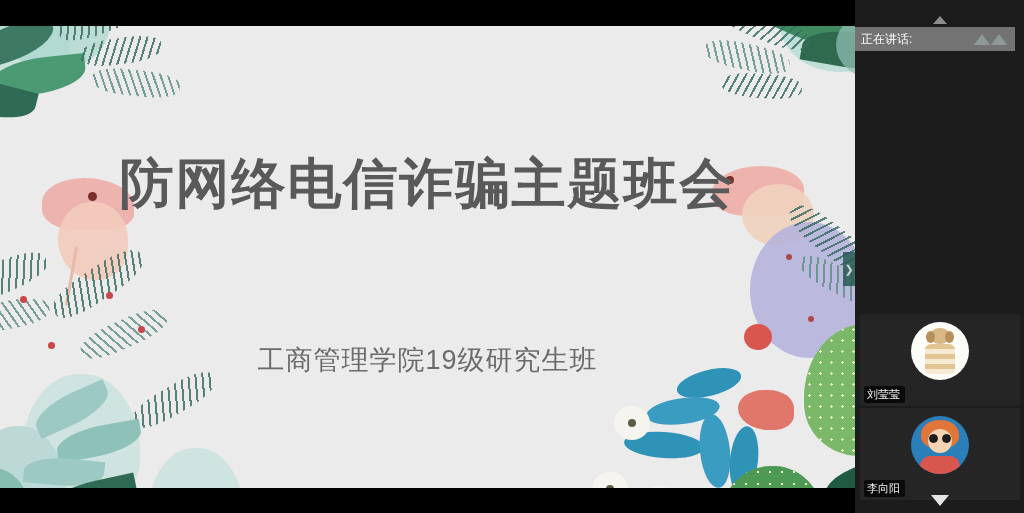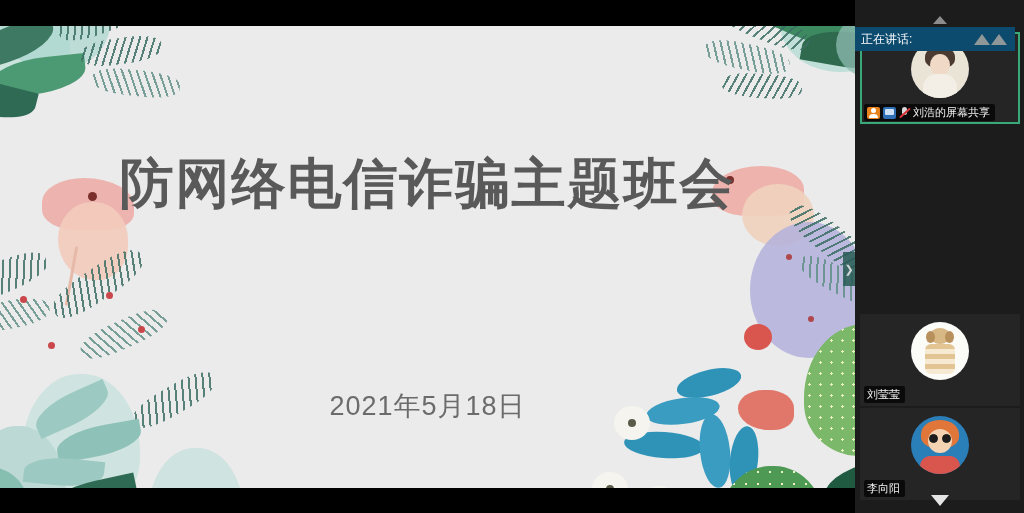--- a/index.html
+++ b/index.html
@@ -88,21 +88,21 @@
     position:absolute; left:0; top:492px; width:169px; height:16px;
     display:flex; align-items:center; justify-content:center; cursor:pointer;
   }
   #rail-scroll-down .tri {
     width:0;height:0;border-left:9px solid transparent;border-right:9px solid transparent;
     border-top:11px solid #e6e6e6;
   }
 
   #speaking-bar {
     position:absolute; left:0; top:27px; width:160px; height:24px;
-    background:#0c4a6e; color:#ffffff; font-size:12px;
+    background:#737373; color:#ffffff; font-size:12px;
     display:flex; align-items:center; padding-left:6px; z-index:6;
   }
   #speaking-bar .waves { margin-left:auto; margin-right:8px; display:flex; gap:1px; }
   #speaking-bar .waves i {
     display:block; width:0;height:0;
     border-left:8px solid transparent;border-right:8px solid transparent;
     border-bottom:11px solid #8f9799; transform:rotate(0deg);
   }
 
   .tile {
@@ -247,21 +247,21 @@
         <div class="blob" style="left:52px; top:500px; width:34px;height:32px; background:#f6f4ee;"></div>
 
         <div class="pad" style="left:126px;top:480px; width:112px;height:120px; background:#4e9a55;
              background-image:radial-gradient(#ecf3c7 1.3px, transparent 1.4px); background-size:12px 12px;"></div>
 
         <div class="leafblade" style="left:232px;top:478px; width:90px;height:50px; background:#1f5a41; transform:rotate(-10deg);"></div>
 
       </div>
 
       <div id="slide-title">防网络电信诈骗主题班会</div>
-      <div id="slide-sub2">2021年5月18日</div>
+      <div id="slide-sub1">工商管理学院19级研究生班</div>
     </div>
 
     <div id="collapse-btn">
       <span>❯</span>
     </div>
   </div>
 
   <div id="rail">
 
     <div id="rail-scroll-up">
@@ -269,33 +269,20 @@
     </div>
 
     <div id="speaking-bar">
       <span>正在讲话:</span>
       <span class="waves">
           <i></i>
           <i></i>
         </span>
     </div>
 
-    <div class="tile active" style="top:32px;">
-      <div class="tile-avatar" style="background:#e9e4d6;">
-        <div class="av-circ" style="left:14px;top:6px;width:30px;height:22px;background:#4a3a30;border-radius:50% 50% 40% 40%;"></div>
-        <div class="av-circ" style="left:19px;top:14px;width:20px;height:22px;background:#f0d9c7;"></div>
-        <div class="av-rect" style="left:12px;top:34px;width:34px;height:24px;background:#f3efe6;border-radius:14px 14px 0 0;"></div>
-      </div>
-      <div class="tile-label wide">
-        <span class="ic ic-host"></span>
-        <span class="ic ic-share"></span>
-        <span class="ic ic-mic-off"></span>
-        <span>刘浩的屏幕共享</span>
-      </div>
-    </div>
 
 
 
     <div class="tile" style="top:314px;">
       <div class="tile-avatar" style="background:#fbfbf8;">
         <div class="av-circ" style="left:19px;top:6px;width:20px;height:16px;background:#d8b884;border-radius:50%;"></div>
         <div class="av-circ" style="left:15px;top:9px;width:9px;height:12px;background:#b8905c;border-radius:50%;"></div>
         <div class="av-circ" style="left:34px;top:9px;width:9px;height:12px;background:#b8905c;border-radius:50%;"></div>
         <div class="av-rect" style="left:14px;top:22px;width:30px;height:30px;border-radius:6px;
              background:repeating-linear-gradient(180deg,#e3c493 0 5px,#f6ead2 5px 10px);"></div>

